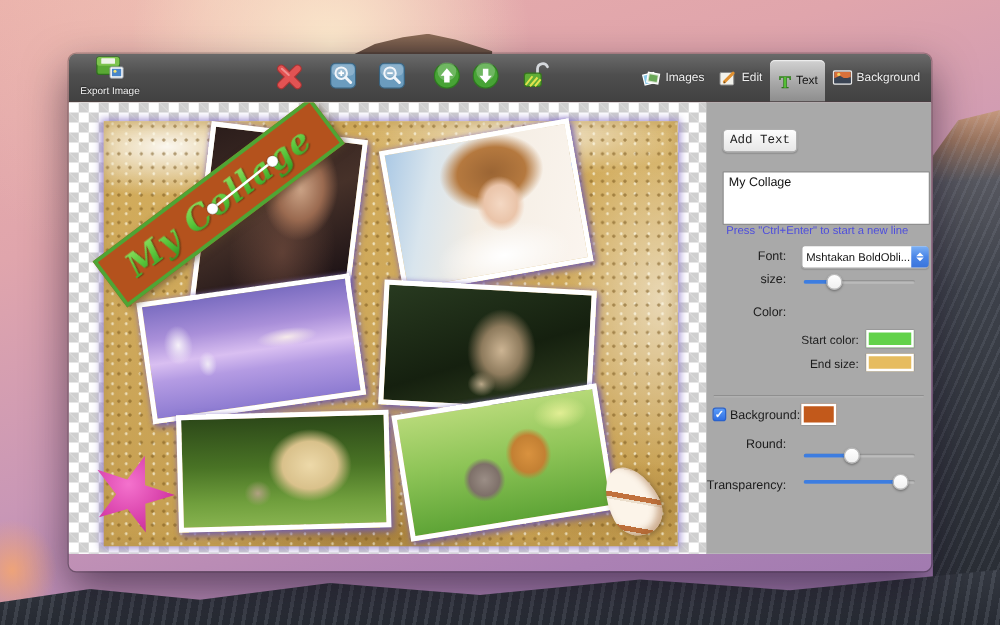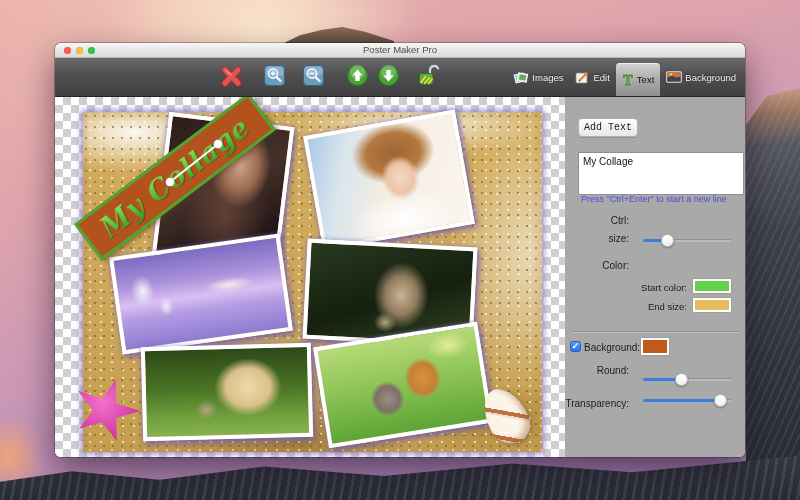--- a/index.html
+++ b/index.html
@@ -158,28 +158,33 @@
 <body>
 
 <div class="desktop">
   <div class="peak"></div>
   <div class="glow-bl"></div>
   <div class="rock-right"></div>
   <div class="rock-bottom"></div>
 </div>
 
 <div class="window">
-  <div class="titlebar">
-    <div class="tl red"></div>
-    <div class="tl yellow"></div>
-    <div class="tl green"></div>
-    <div class="wtitle">Poster Maker Pro</div>
-  </div>
 
   <div class="toolbar">
+    <div class="tool export">
+      <svg width="24" height="19" viewBox="0 0 24 19">
+        <rect x="1.5" y="0.5" width="18" height="14" rx="2" fill="#5aa934" stroke="#2f6f1e"></rect>
+        <rect x="1.5" y="0.5" width="18" height="7" rx="2" fill="#7ec44e"></rect>
+        <rect x="5" y="1.5" width="11" height="4.5" rx="0.5" fill="#eef3e8"></rect>
+        <rect x="12" y="8.5" width="10.5" height="9" rx="1" fill="#ffffff" stroke="#9aa0a8" stroke-width="0.8"></rect>
+        <rect x="13.5" y="10" width="7.5" height="6" fill="#4a86c8"></rect>
+        <circle cx="16" cy="12" r="1.2" fill="#f5e470"></circle>
+      </svg>
+      <span class="lbl">Export Image</span>
+    </div>
 
     <svg class="tool" style="left:165px;top:7px;" width="23" height="23" viewBox="0 0 23 23">
       <path d="M5 5 L18 18 M18 5 L5 18" stroke="#a83434" stroke-width="7" stroke-linecap="round"></path>
       <path d="M5 5 L18 18 M18 5 L5 18" stroke="#e25353" stroke-width="5" stroke-linecap="round"></path>
       <path d="M5.5 5 L11 10" stroke="#f08f8f" stroke-width="1.6" stroke-linecap="round"></path>
     </svg>
 
     <svg class="tool" style="left:209px;top:7px;" width="21" height="21" viewBox="0 0 21 21">
       <rect x="0.5" y="0.5" width="20" height="20" rx="4" fill="#6b9cbe" stroke="#3a637f"></rect>
       <rect x="1.5" y="1.5" width="18" height="9" rx="3.5" fill="rgba(255,255,255,.22)"></rect>
@@ -272,21 +277,28 @@
       <div class="starfish"></div>
       <div class="shell"></div>
     </div>
 
     <div class="panel">
       <div class="btn-add">Add Text</div>
 
       <textarea class="txtarea" spellcheck="false" style="">My Collage</textarea>
       <div class="hint">Press "Ctrl+Enter" to start a new line</div>
 
-      <div class="plabel" style="top:118px;">Ctrl:</div>
+      <div class="plabel" style="top:118px;">Font:</div>
+      <div class="dropdown" style="top:114px;">
+        <span class="val">Mshtakan BoldObli...</span>
+        <span class="stepper">
+            <i class="up"></i>
+            <i class="dn"></i>
+          </span>
+      </div>
 
       <div class="plabel" style="top:136px;">size:</div>
       <div class="slider" style="top:137px;">
         <div class="track"></div>
         <div class="fill" style="width: 27%;"></div>
         <div class="thumb" style="left: 27%;"></div>
       </div>
 
       <div class="plabel" style="top:163px;">Color:</div>
 

